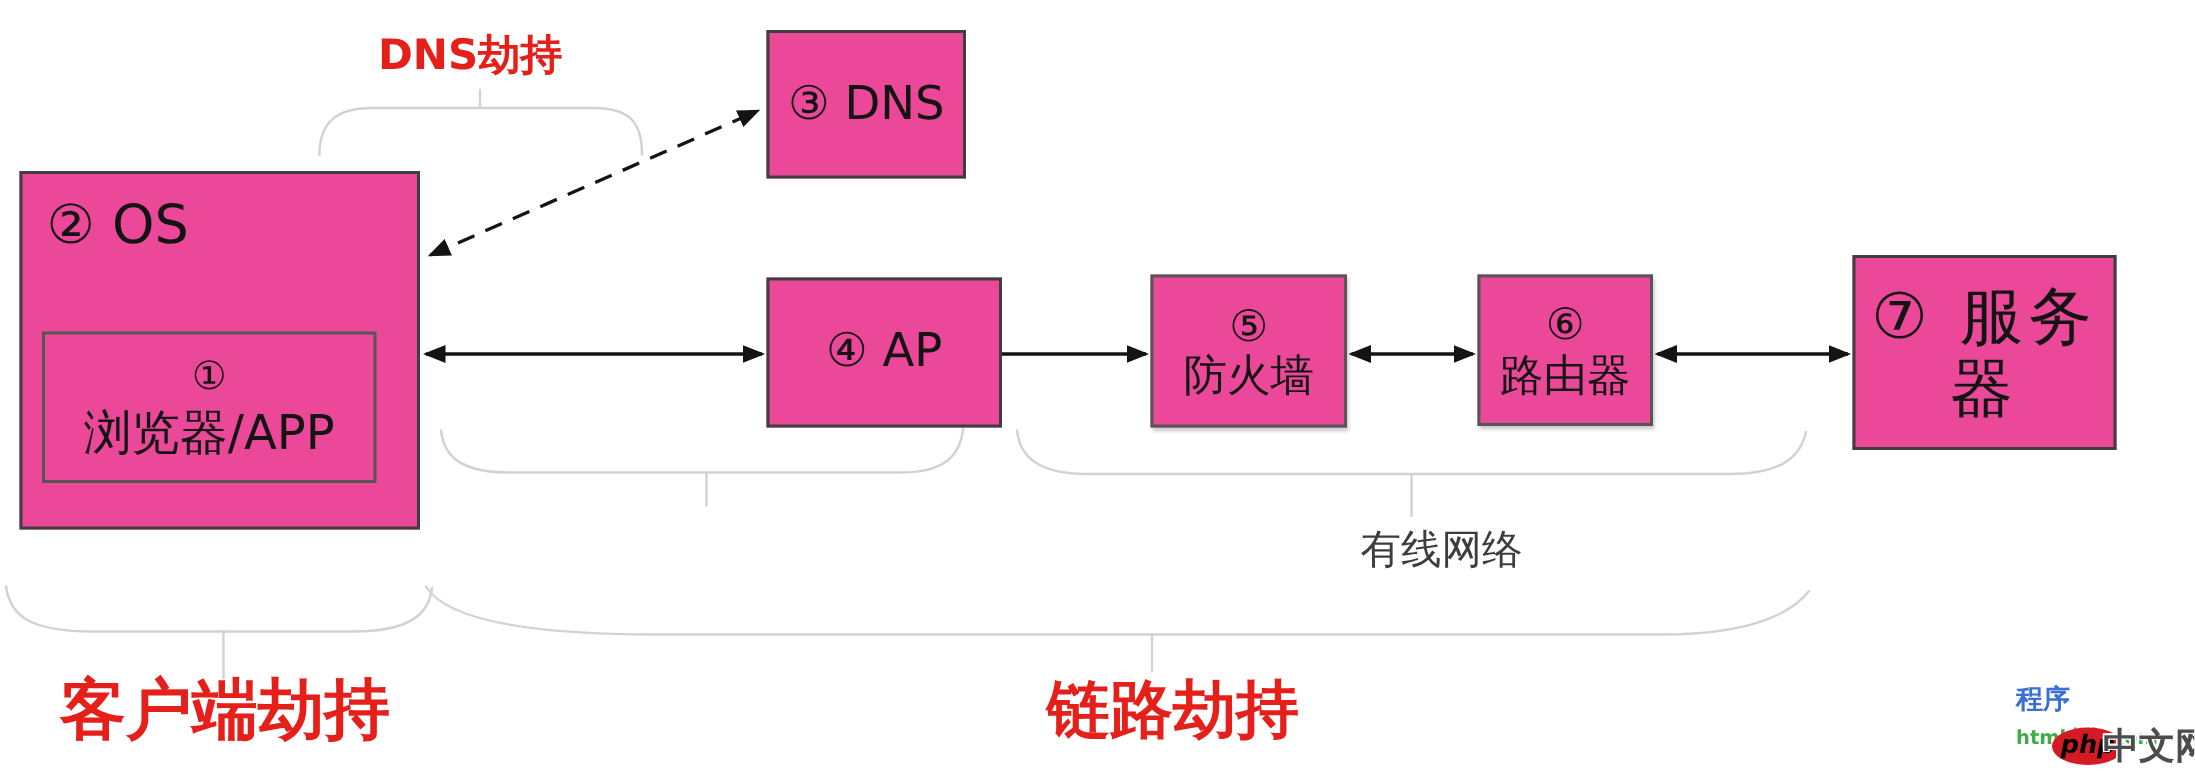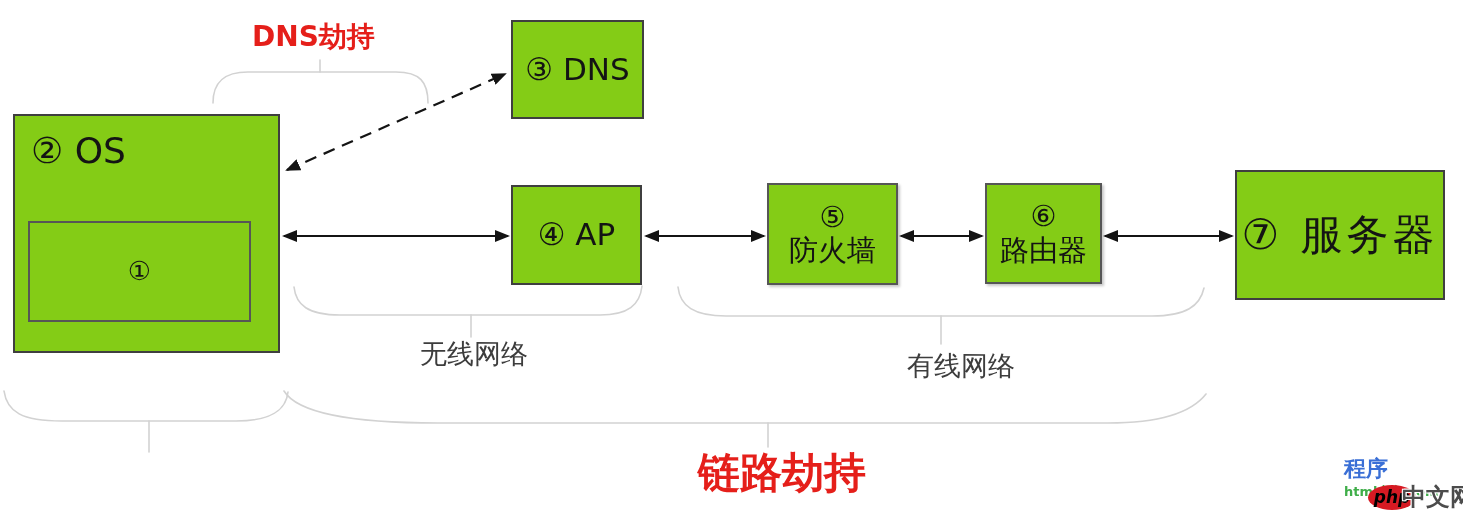--- a/index.html
+++ b/index.html
@@ -5,49 +5,49 @@
   html,body{margin:0;padding:0;background:#fff;}
   .canvas{
     position:relative;width:1463px;height:515px;background:#fff;overflow:hidden;
     font-family:"DejaVu Sans","Liberation Sans",sans-serif;color:#141414;
   }
   svg.layer{position:absolute;left:0;top:0;width:1463px;height:515px;}
   .connector{stroke:var(--arrow-black,#141414);stroke-width:2.2;fill:none;}
   .dashed{stroke-dasharray:12 8;}
   .brace{stroke:var(--brace-gray,#d2d2d2);stroke-width:1.6;fill:none;stroke-linecap:round;}
   .node{
-    position:absolute;background:#84cc16;border:2px solid var(--box-border,#3f3f3f);
+    position:absolute;background:#ec4899;border:2px solid var(--box-border,#3f3f3f);
     display:flex;flex-direction:column;align-items:center;justify-content:center;
     box-sizing:border-box;text-align:center;line-height:1.15;
   }
   .node.shadowed{border-color:#565656;box-shadow:1.5px 2px 2.5px rgba(0,0,0,.22);}
   .os-box{left:13px;top:114px;width:267px;height:239px;border-width:2.5px;display:block;}
   .os-label{position:absolute;left:16px;top:14px;font-size:36px;}
   .browser-box{left:28px;top:221px;width:223px;height:101px;border-color:#565656;}
   .browser-num{font-size:26px;}
   .browser-label{font-size:32px;margin-top:3px;}
   .dns-box{left:511px;top:20px;width:133px;height:99px;font-size:31px;}
-  .ap-box{left:511px;top:185px;width:131px;height:100px;font-size:31px;}
+  .ap-box{left:511px;top:185px;width:157px;height:100px;font-size:31px;}
   .firewall-box{left:767px;top:183px;width:131px;height:102px;font-size:29px;}
   .router-box{left:985px;top:183px;width:117px;height:101px;font-size:29px;}
-  .server-box{left:1235px;top:170px;width:210px;height:130px;font-size:42px;letter-spacing:4px;}
+  .server-box{left:1235px;top:170px;width:176px;height:130px;font-size:42px;letter-spacing:4px;}
   .red-label{position:absolute;color:var(--accent-red,#e51f1a);font-weight:bold;white-space:nowrap;}
   .dns-hijack{left:252px;top:18px;font-size:28px;}
   .client-hijack{left:40px;top:444px;font-size:44px;}
   .link-hijack{left:698px;top:445px;font-size:42px;}
   .gray-label{position:absolute;color:var(--label-gray,#3d3d3d);font-size:27px;white-space:nowrap;}
   .wireless-label{left:420px;top:336px;}
   .wired-label{left:895px;top:348px;margin-left:12px;}
   
   .watermark{position:absolute;left:1256px;top:458px;width:205px;height:57px;font-weight:bold;}
   .wm-main{position:absolute;left:0;top:3px;font-size:36px;line-height:1;}
   .wm-five{color:var(--wm-blue,#3a6fd6);}
   .wm-one{color:var(--wm-red,#e0342b);}
   .wm-xiao{color:var(--wm-orange,#f5a21b);}
-  .wm-chengxu{position:absolute;left:88px;top:0;font-size:22px;line-height:1;color:var(--wm-blue,#3a6fd6);}
+  .wm-chengxu{position:absolute;left:88px;top:0;font-size:18px;line-height:1;color:var(--wm-blue,#3a6fd6);}
   .wm-site{position:absolute;left:88px;top:25px;font-size:13px;color:var(--wm-green,#3fae49);white-space:nowrap;}
   .wm-php{
     position:absolute;left:112px;top:27px;width:48px;height:25px;border-radius:50%;
     background:var(--wm-php-red,#d61a23);color:#000000;font-style:italic;font-size:17px;
     display:flex;align-items:center;justify-content:center;line-height:1;
   }
   .wm-cn{
     position:absolute;left:146px;top:27px;font-size:24px;line-height:1;color:var(--wm-dark,#4c4c4c);
     text-shadow:-1px -1px 0 #fff,1px -1px 0 #fff,-1px 1px 0 #fff,1px 1px 0 #fff;white-space:nowrap;
   }
@@ -86,20 +86,21 @@
 
     <line class="connector dashed" x1="287" y1="170" x2="505" y2="74" marker-start="url(#ah)" marker-end="url(#ah)"></line>
   </svg>
 
   <div class="node os-box">
     <div class="os-label">② OS</div>
   </div>
 
   <div class="node browser-box">
     <div class="browser-num">①</div>
+    <div class="browser-label">浏览器/APP</div>
   </div>
 
   <div class="node dns-box">
     <div>③ DNS</div>
   </div>
 
   <div class="node ap-box">
     <div>④ AP</div>
   </div>
 
@@ -111,23 +112,23 @@
   <div class="node router-box shadowed">
     <div>⑥</div>
     <div>路由器</div>
   </div>
 
   <div class="node server-box">
     <div>⑦ 服务器</div>
   </div>
 
   <div class="red-label dns-hijack">DNS劫持</div>
+  <div class="red-label client-hijack">客户端劫持</div>
   <div class="red-label link-hijack">链路劫持</div>
 
-  <div class="gray-label wireless-label">无线网络</div>
   <div class="gray-label wired-label">有线网络</div>
 
   <div class="watermark">
     <div class="wm-chengxu">程序</div>
     <div class="wm-site">html中文.com</div>
     <div class="wm-php">php</div>
     <div class="wm-cn">中文网</div>
   </div>
 
 </div>

